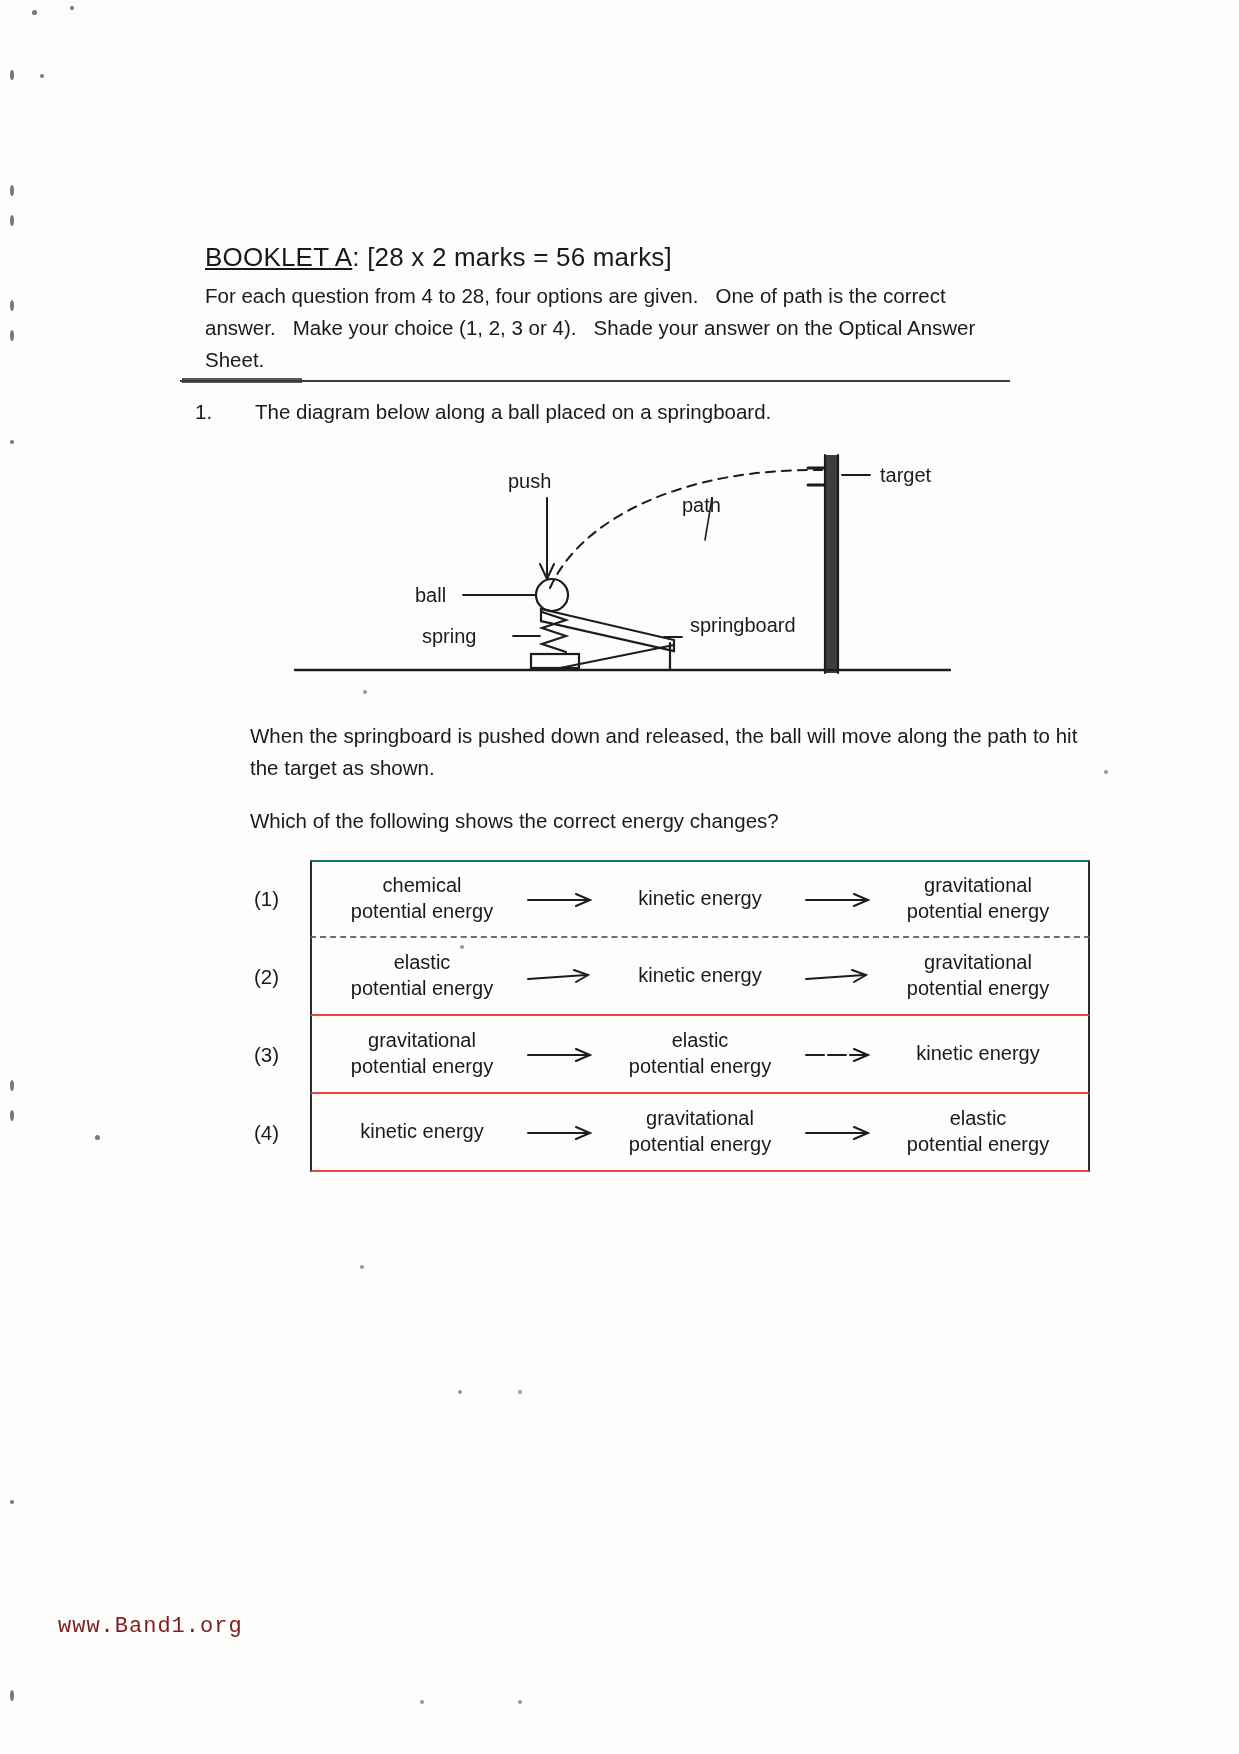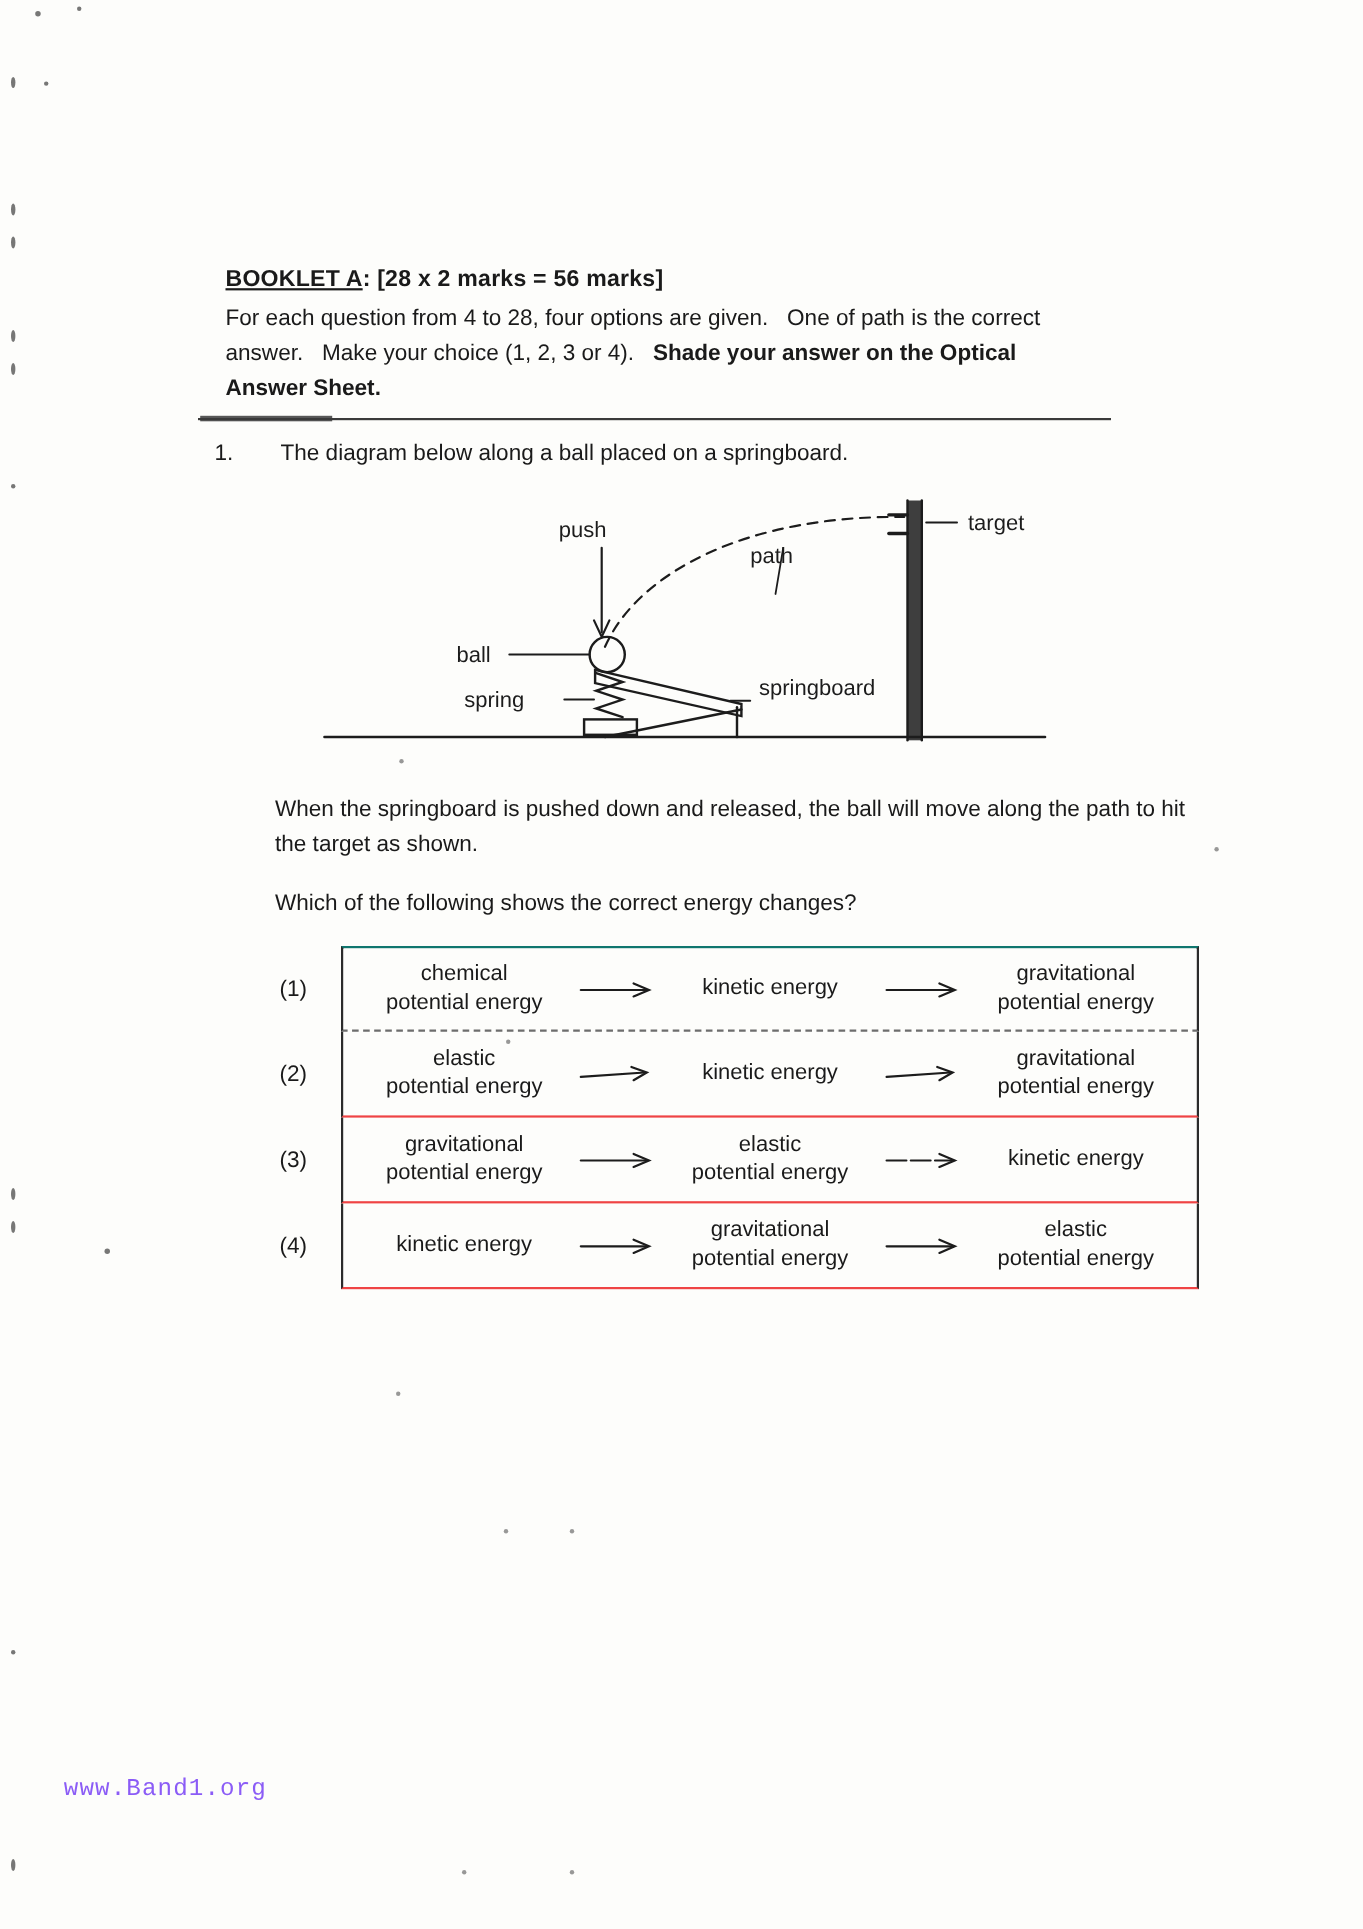--- a/index.html
+++ b/index.html
@@ -32,36 +32,36 @@
 
   .sheet {
     position: absolute;
     left: 205px;
     top: 240px;
     width: 920px;
   }
 
   
   .booklet-line {
-    font-size: 21px;
-    font-weight: bold;
+    font-size: 26px;
+    font-weight: normal;
     letter-spacing: .2px;
     margin: 0 0 5px 0;
     line-height: 1.35;
   }
   .booklet-label {
     text-decoration: underline;
   }
   .instructions {
     font-size: 20.5px;
     line-height: 1.55;
     margin: 0;
     max-width: 790px;
   }
-  .instructions .bold { font-weight: bold; margin-top: 38px; }
+  .instructions .bold { font-weight: normal; margin-top: 38px; }
 
   .rule {
     position: absolute;
     left: 180px;
     top: 380px;
     width: 830px;
     height: 0;
     border-top: 2px solid #3a3a3a;
   }
   .rule::before {
@@ -158,21 +158,21 @@
   .arrow svg { display: block; }
 
   
   .footer {
     position: absolute;
     left: 58px;
     top: 1614px;
     font-family: "Liberation Mono", monospace;
     font-size: 22px;
     letter-spacing: 1px;
-    color: #8b5cf6;
+    color: #7f1d1d;
   }
 
   
   .dot {
     position: absolute;
     width: 4px;
     height: 4px;
     background: #555;
     border-radius: 50%;
     opacity: .6;

